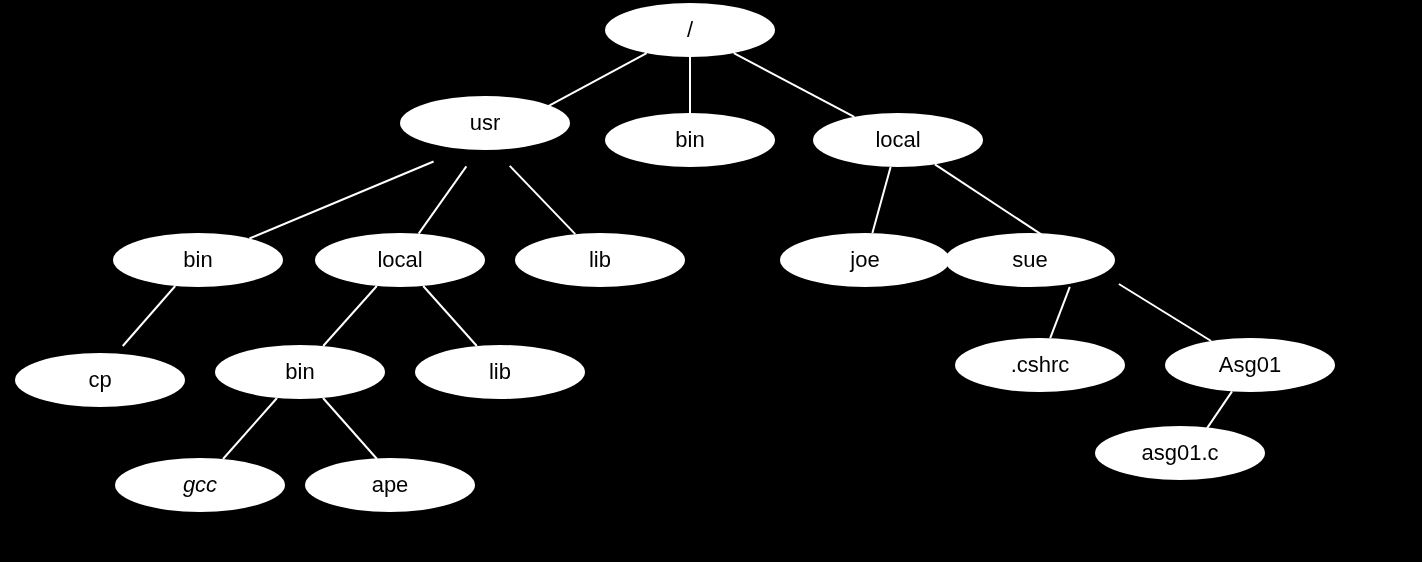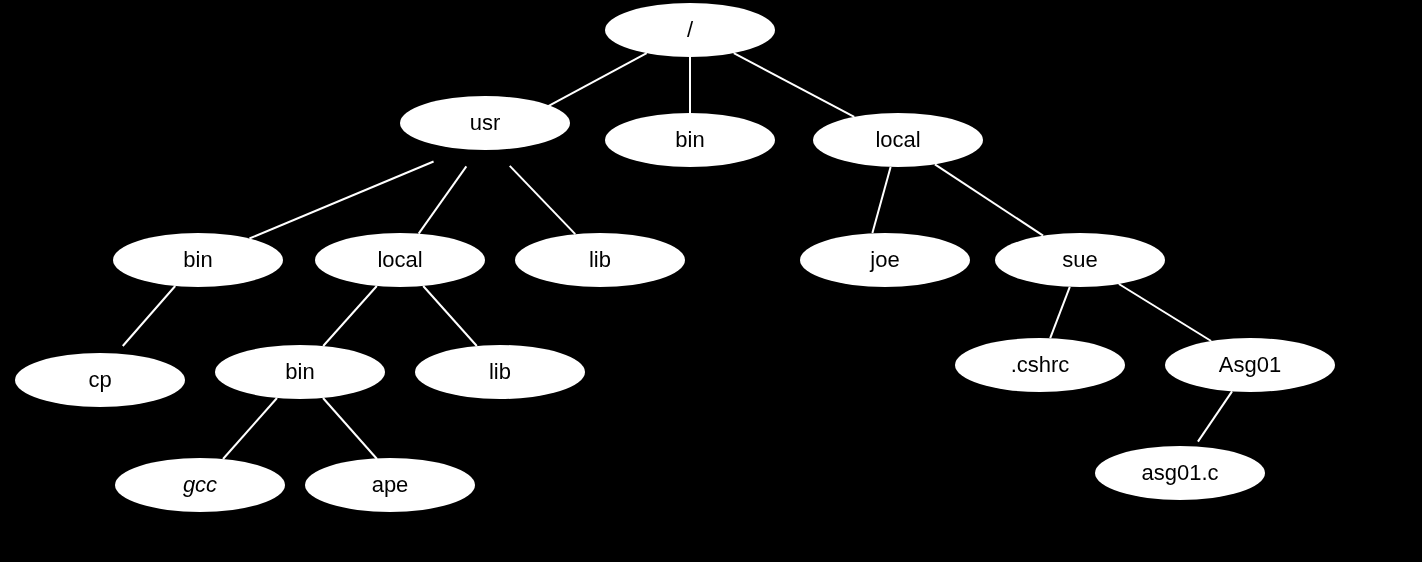--- a/index.html
+++ b/index.html
@@ -52,23 +52,23 @@
   </svg>
 
 <div id="nodes">
     <div class="node" style="left: 605px; top: 3px;">/</div>
     <div class="node" style="left: 400px; top: 96px;">usr</div>
     <div class="node" style="left: 605px; top: 113px;">bin</div>
     <div class="node" style="left: 813px; top: 113px;">local</div>
     <div class="node" style="left: 113px; top: 233px;">bin</div>
     <div class="node" style="left: 315px; top: 233px;">local</div>
     <div class="node" style="left: 515px; top: 233px;">lib</div>
-    <div class="node" style="left: 800px; top: 233px;">joe</div>
-    <div class="node" style="left: 995px; top: 233px;">sue</div>
+    <div class="node" style="left: 780px; top: 233px;">joe</div>
+    <div class="node" style="left: 945px; top: 233px;">sue</div>
     <div class="node" style="left: 15px; top: 353px;">cp</div>
     <div class="node" style="left: 215px; top: 345px;">bin</div>
     <div class="node" style="left: 415px; top: 345px;">lib</div>
     <div class="node" style="left: 955px; top: 338px;">.cshrc</div>
     <div class="node" style="left: 1165px; top: 338px;">Asg01</div>
     <div class="node" style="left: 115px; top: 458px; font-style: italic;">gcc</div>
     <div class="node" style="left: 305px; top: 458px;">ape</div>
-    <div class="node" style="left: 1095px; top: 446px;">asg01.c</div>
+    <div class="node" style="left: 1095px; top: 426px;">asg01.c</div>
   </div>
 
 </body></html>

